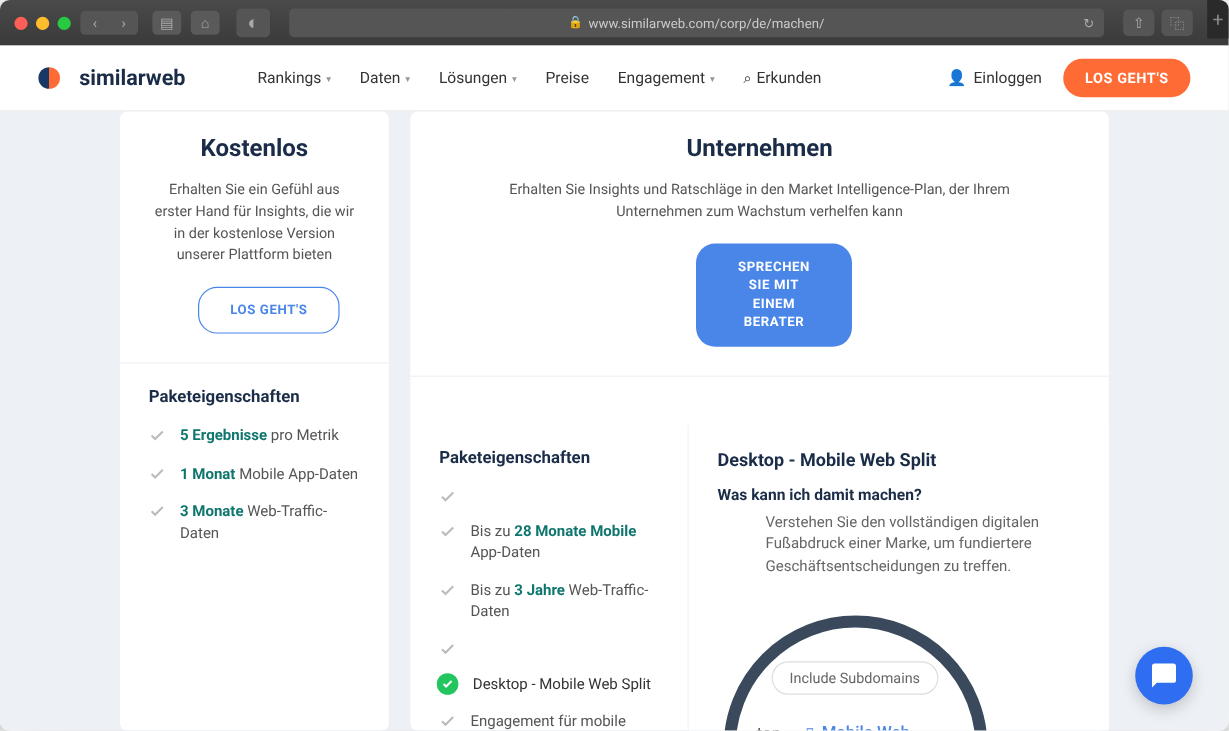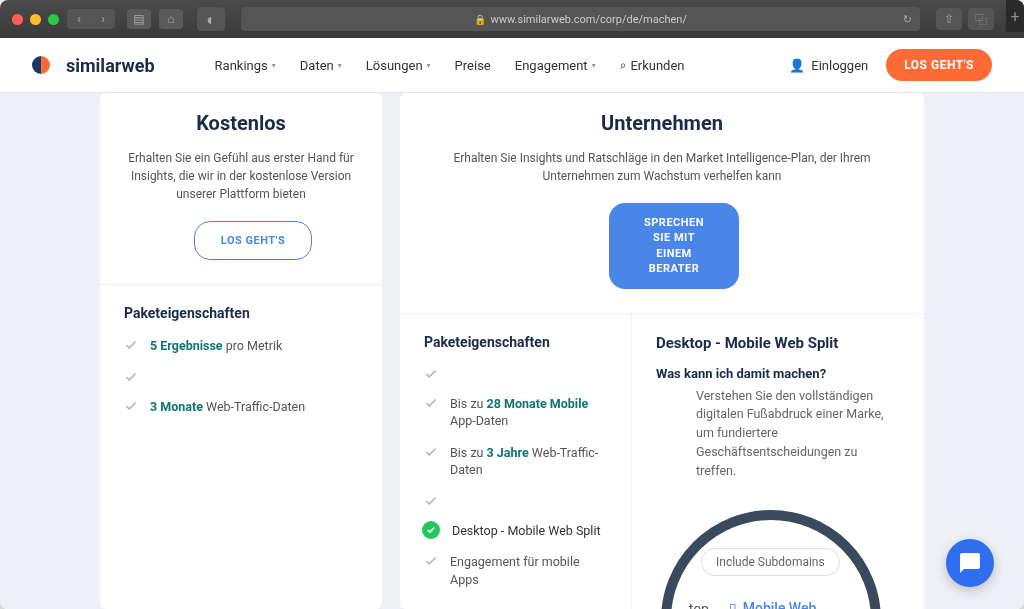--- a/index.html
+++ b/index.html
@@ -33,22 +33,22 @@
     .nav { display: flex; gap: 24px; margin-left: 60px; }
     .nav-item { font-size: 13px; color: #333; display: flex; align-items: center; gap: 4px; cursor: pointer; }
     .chevron { font-size: 8px; color: #999; }
     .header-right { margin-left: auto; display: flex; align-items: center; gap: 18px; }
     .login { display: flex; align-items: center; gap: 6px; font-size: 13px; color: #333; cursor: pointer; }
     .cta-btn { background: #ff6b35; color: #fff; padding: 9px 18px; border-radius: 20px; font-size: 12px; font-weight: 700; letter-spacing: 0.5px; cursor: pointer; }
     
     .content { padding: 0 100px; display: flex; gap: 18px; height: calc(100% - 55px); }
     
     .plan-card { background: #fff; border-radius: 6px; display: flex; flex-direction: column; }
-    .plan-card.free { width: 282px; }
-    .plan-card.enterprise { flex: 1; display: flex; flex-direction: row; }
+    .plan-card.free { width: 224px; }
+    .plan-card.enterprise { flex: 1; display: flex; flex-direction: row; gap: 40px; }
     .enterprise-left { width: 232px; border-right: 1px solid #edf0f5; }
     .enterprise-right { flex: 1; }
     
     .plan-head { padding: 18px 24px 24px; text-align: center; border-bottom: 1px solid #edf0f5; }
     .plan-title { font-size: 20px; font-weight: 700; color: #1a2c47; margin-bottom: 14px; }
     .plan-desc { font-size: 12px; color: #555; line-height: 1.5; margin-bottom: 18px; }
     .plan-btn { display: inline-block; padding: 12px 26px; border-radius: 16px; font-size: 11px; font-weight: 700; letter-spacing: 0.5px; cursor: pointer; margin-left: 24px; }
     .plan-btn.outline { border: 1px solid #4a86e8; color: #4a86e8; }
     .plan-btn.filled { background: #4a86e8; color: #fff; line-height: 1.4; }
     
@@ -165,20 +165,21 @@
                 </svg>
               </span>
             <span><strong>5 Ergebnisse</strong><span> pro Metrik</span></span>
           </div>
           <div class="feature-item">
             <span class="check">
                 <svg viewBox="0 0 24 24" fill="none" stroke="#bbb" stroke-width="3">
                   <polyline points="4,12 9,17 20,6"></polyline>
                 </svg>
               </span>
+            <span><strong>1 Monat</strong><span> Mobile App-Daten</span></span>
           </div>
           <div class="feature-item">
             <span class="check">
                 <svg viewBox="0 0 24 24" fill="none" stroke="#bbb" stroke-width="3">
                   <polyline points="4,12 9,17 20,6"></polyline>
                 </svg>
               </span>
             <span><strong>3 Monate</strong><span> Web-Traffic-Daten</span></span>
           </div>
         </div>

